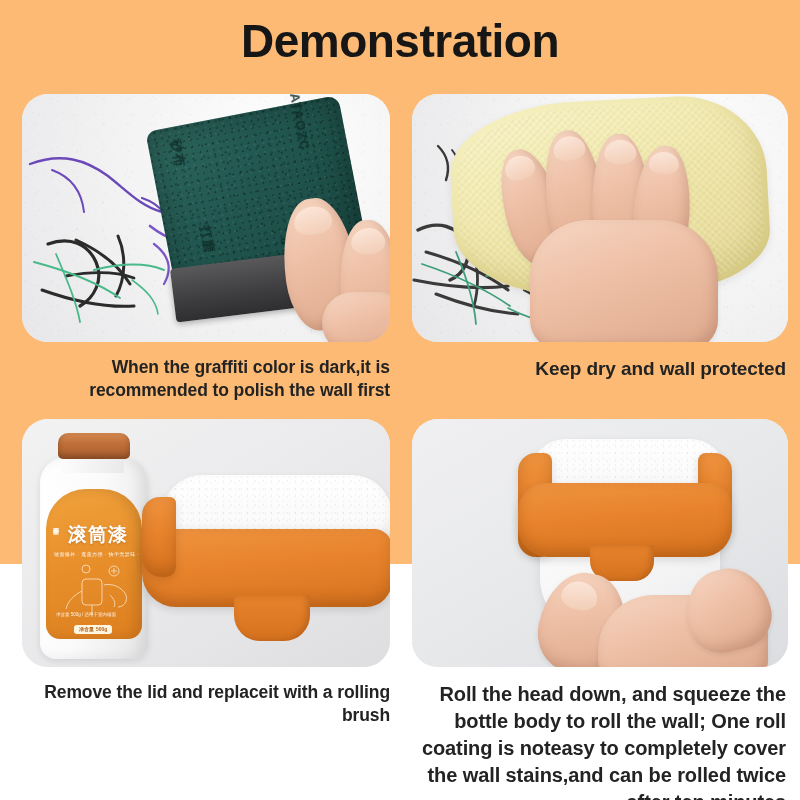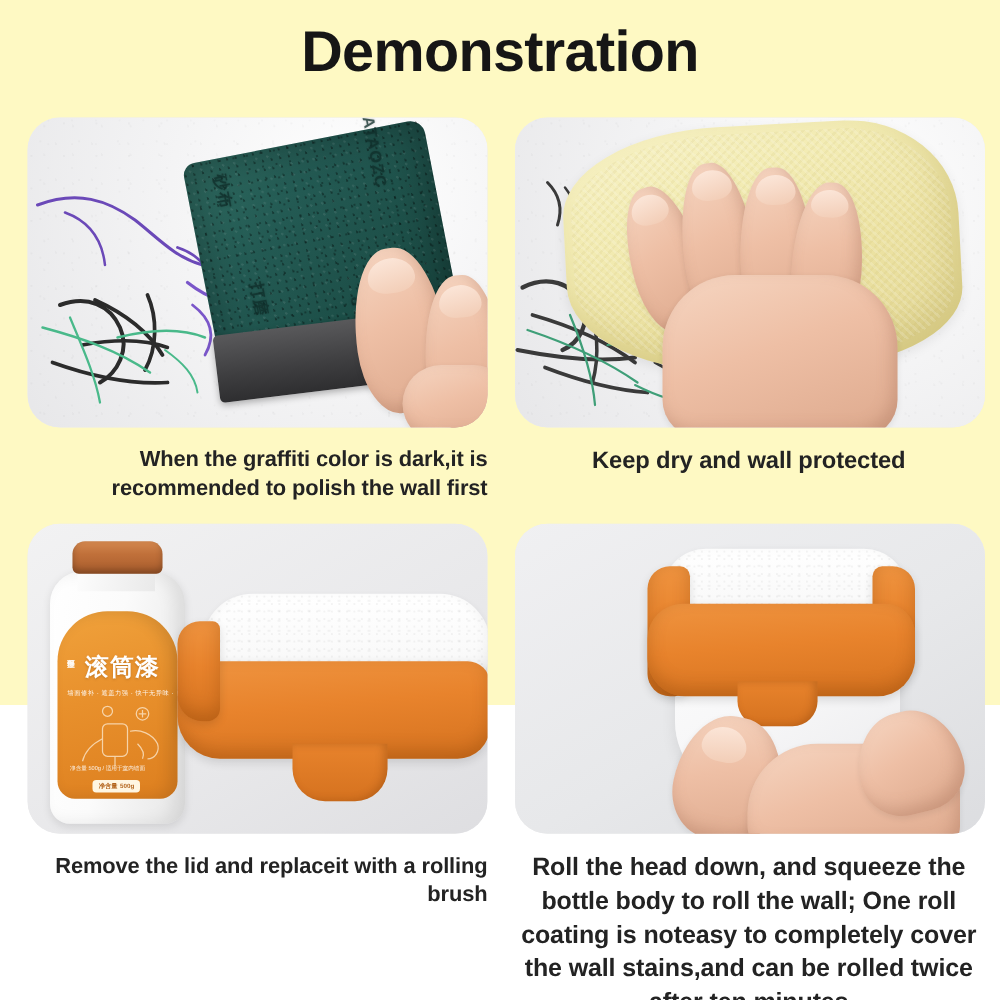--- a/index.html
+++ b/index.html
@@ -13,21 +13,21 @@
     font-family: "Liberation Sans", sans-serif;
     color: #1a1a1a;
     overflow: hidden;
     position: relative;
   }
 
   .page {
     width: 800px;
     height: 564px;
     position: relative;
-    background: #fef9c3;
+    background: #fdba74;
   }
 
   
   .title {
     text-align: center;
     font-size: 46px;
     font-weight: bold;
     letter-spacing: -0.5px;
     color: #161616;
     padding-top: 16px;
@@ -64,21 +64,21 @@
 
   .caption {
     font-size: 17.5px;
     font-weight: bold;
     line-height: 1.33;
     color: #232323;
     padding-top: 14px;
     letter-spacing: -0.1px;
   }
   .caption.center { text-align: right; }
-  .caption.left { text-align: center; }
+  .caption.left { text-align: right; }
   .caption.big { font-size: 19px; }
   .caption.tight { font-size: 20px; line-height: 1.35; }
 
   
   .wall {
     position: absolute;
     inset: 0;
     background:
       radial-gradient(circle at 70% 25%, #ffffff 0%, #f4f4f5 45%, #e7e7e9 100%);
   }

